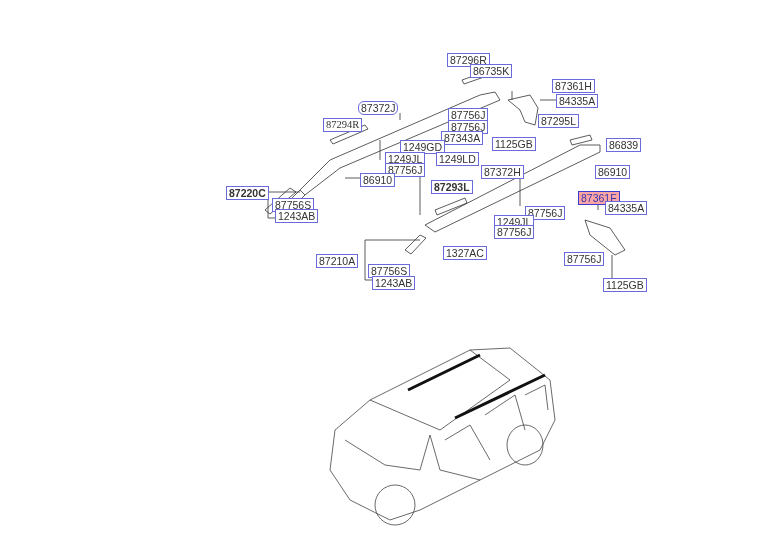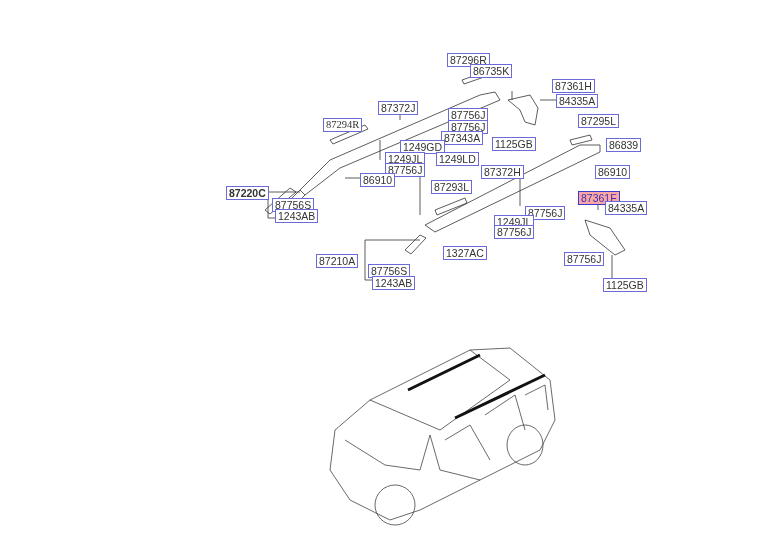--- a/index.html
+++ b/index.html
@@ -43,36 +43,36 @@
       <ellipse cx="525" cy="445" rx="18" ry="20"></ellipse>
       <path d="M445 440 L470 425 L490 460 M485 415 L515 395 L525 430 M525 395 L545 385 L548 410"></path>
       <path d="M408 390 L480 355" stroke="#111" stroke-width="3"></path>
       <path d="M455 418 L545 375" stroke="#111" stroke-width="3"></path>
     </g>
   </svg>
 <div class="lbl" style="left: 447px; top: 53px;">87296R</div>
     <div class="lbl" style="left: 470px; top: 64px;">86735K</div>
     <div class="lbl" style="left: 512px; top: 79px; margin-left: 40px;">87361H</div>
     <div class="lbl" style="left: 556px; top: 94px;">84335A</div>
-    <div class="lbl" style="left: 378px; top: 101px;">87372J</div>
+    <div class="lbl" style="left: 358px; top: 101px; border-radius: 6px;">87372J</div>
     <div class="lbl" style="left: 448px; top: 108px;">87756J</div>
     <div class="lbl" style="left: 323px; top: 118px; font-family: Liberation Serif, serif;">87294R</div>
     <div class="lbl" style="left: 448px; top: 120px;">87756J</div>
-    <div class="lbl" style="left: 578px; top: 114px;">87295L</div>
+    <div class="lbl" style="left: 538px; top: 114px;">87295L</div>
     <div class="lbl" style="left: 441px; top: 131px;">87343A</div>
     <div class="lbl" style="left: 492px; top: 137px;">1125GB</div>
     <div class="lbl" style="left: 606px; top: 138px;">86839</div>
     <div class="lbl" style="left: 400px; top: 140px;">1249GD</div>
     <div class="lbl" style="left: 385px; top: 152px;">1249JL</div>
     <div class="lbl" style="left: 436px; top: 152px; text-align: center;">1249LD</div>
     <div class="lbl" style="left: 385px; top: 163px;">87756J</div>
     <div class="lbl" style="left: 481px; top: 165px;">87372H</div>
     <div class="lbl" style="left: 595px; top: 165px;">86910</div>
     <div class="lbl" style="left: 360px; top: 173px;">86910</div>
-    <div class="lbl" style="left: 431px; top: 180px;">87293L</div>
+    <div class="lbl" style="left: 431px; top: 180px; font-weight: bold;">87293L</div>
     <div class="lbl" style="left: 226px; top: 186px; font-weight: bold;">87220C</div>
     <div class="lbl sel" style="left: 578px; top: 191px;">87361F</div>
     <div class="lbl" style="left: 605px; top: 201px;">84335A</div>
     <div class="lbl" style="left: 272px; top: 198px;">87756S</div>
     <div class="lbl" style="left: 525px; top: 206px;">87756J</div>
     <div class="lbl" style="left: 275px; top: 209px;">1243AB</div>
     <div class="lbl" style="left: 494px; top: 215px;">1249JL</div>
     <div class="lbl" style="left: 494px; top: 225px;">87756J</div>
     <div class="lbl" style="left: 443px; top: 246px;">1327AC</div>
     <div class="lbl" style="left: 564px; top: 252px;">87756J</div>

